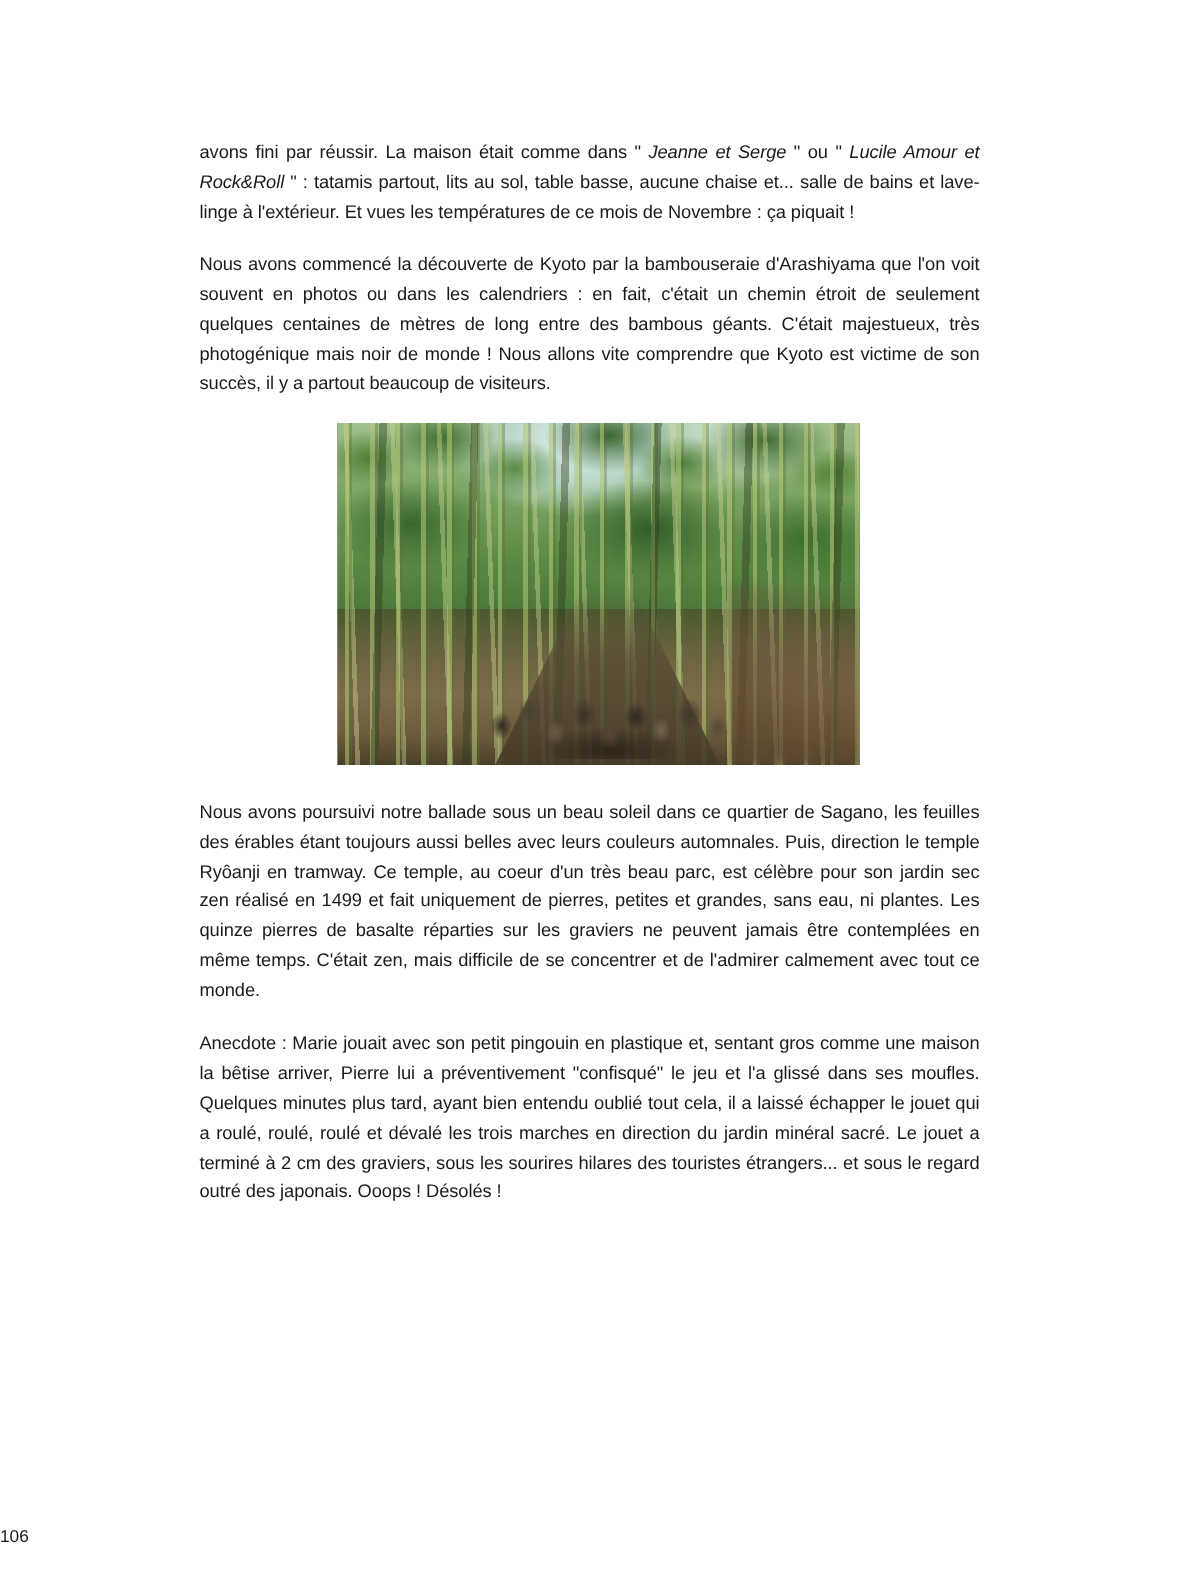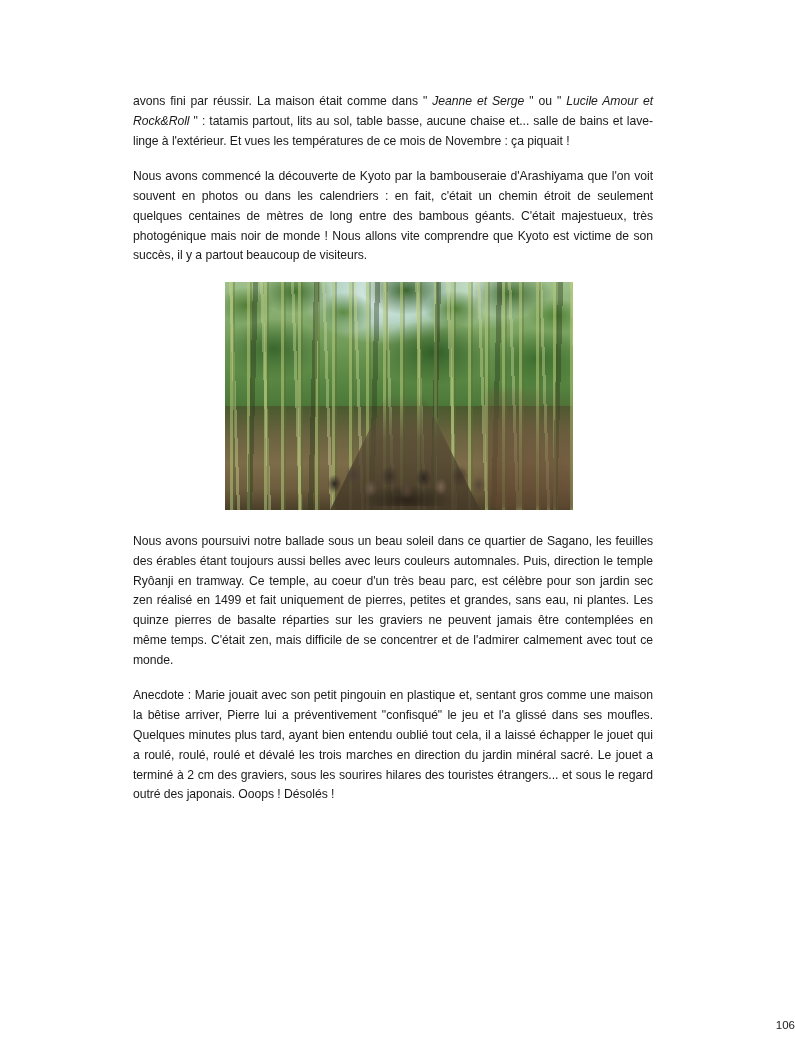--- a/index.html
+++ b/index.html
@@ -140,21 +140,21 @@
     width: 86px;
     height: 120px;
     background: linear-gradient(200deg, rgba(120,96,70,0.0) 0%, rgba(110,84,60,0.55) 45%, rgba(92,68,46,0.8) 100%);
     filter: blur(3px);
   }
   .page-number {
     position: absolute;
     left: 0;
     right: 0;
     top: 1019px;
-    text-align: right;
+    text-align: left;
     font-size: 11.5px;
     color: #1a1a1a;
   }
 </style>
 </head>
 <body>
 
 <div class="page">
   <div class="content">
 

